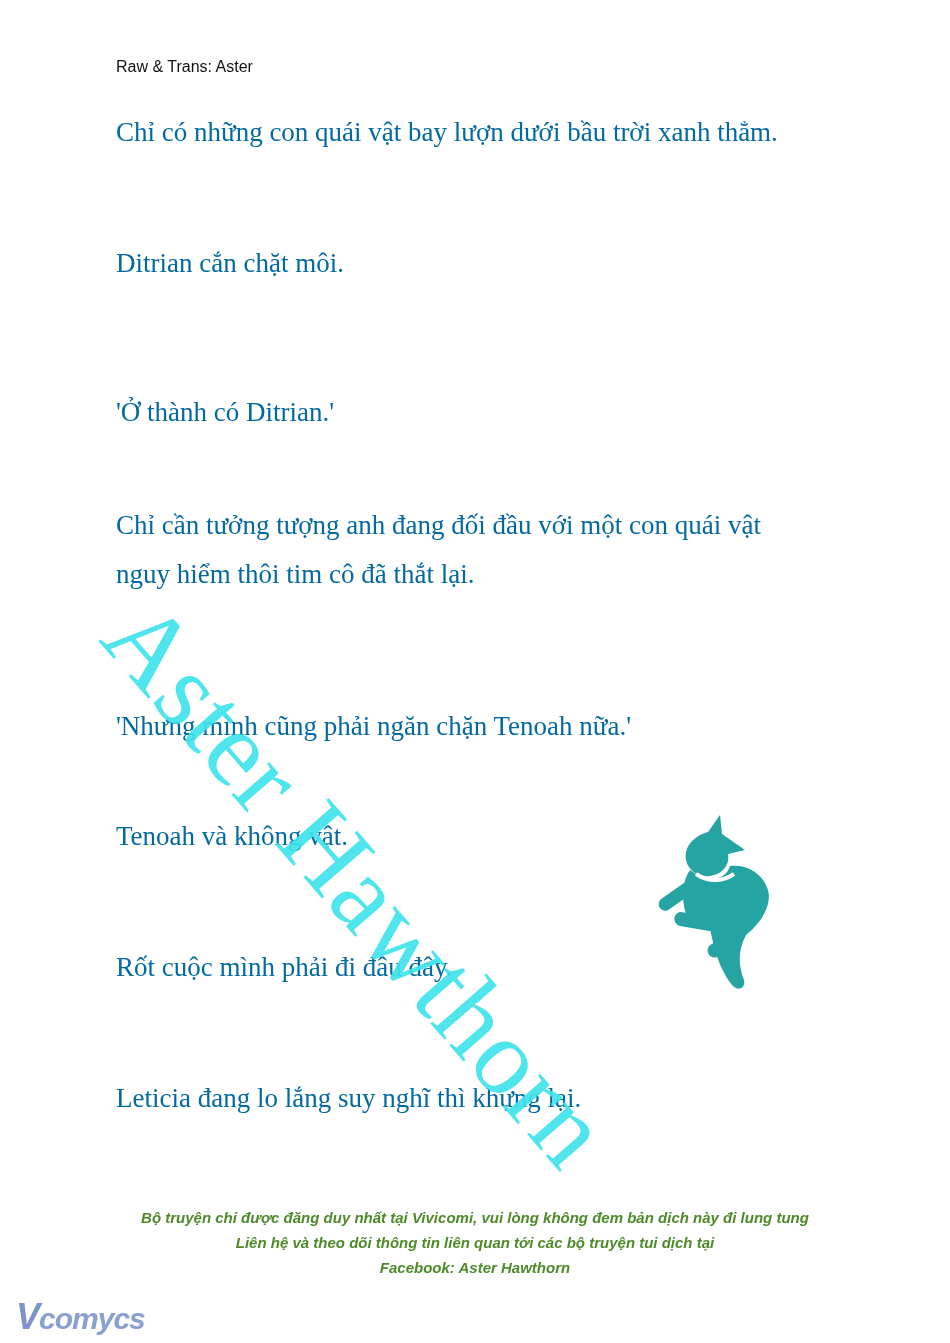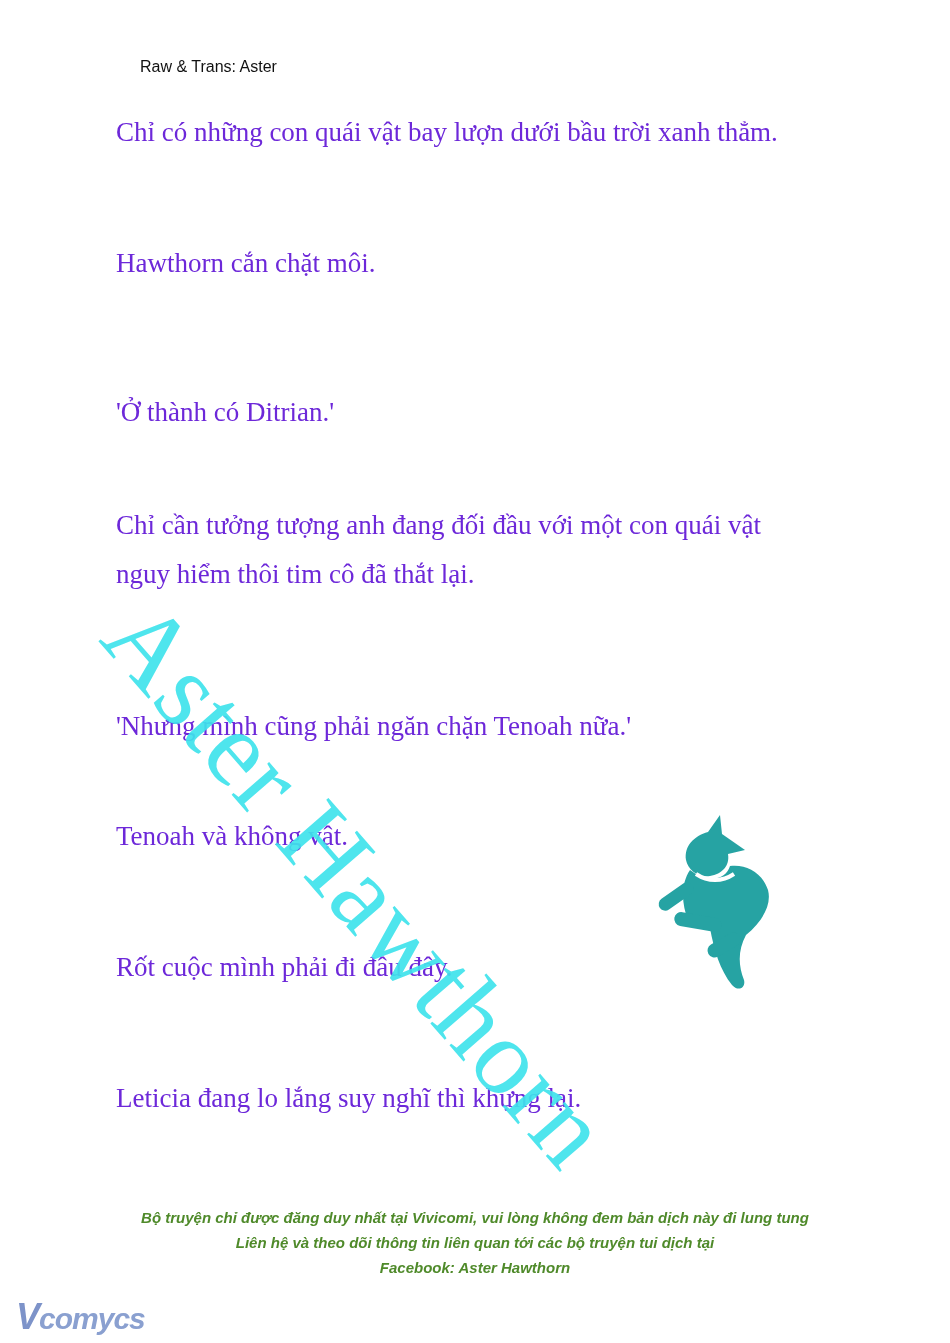--- a/index.html
+++ b/index.html
@@ -1,25 +1,25 @@
 <!DOCTYPE html>
 <html><head>
 <meta charset="utf-8">
 <style>
   html, body { margin: 0; padding: 0; }
   body {
     width: 950px; height: 1343px; background: #ffffff; position: relative; overflow: hidden;
   }
   .header {
     position: absolute; left: 116px; top: 58px;
-    font-family: "Liberation Sans", sans-serif; font-size: 16px; color: #111; margin-left: 24px;
+    font-family: "Liberation Sans", sans-serif; font-size: 16px; color: #111;
   }
   .para {
     position: absolute; left: 116px; width: 730px;
-    font-family: "Liberation Serif", serif; font-size: 27px; color: #6d28d9;
+    font-family: "Liberation Serif", serif; font-size: 27px; color: #0369a1;
     line-height: 49px; margin: 0;
   }
   .watermark {
     position: absolute; left: 125px; top: 555px;
     font-family: "Liberation Serif", serif; font-size: 108px; color: #3fe3ec;
     transform-origin: left center; transform: rotate(49deg);
     white-space: nowrap; opacity: 0.92; letter-spacing: 1px;
     pointer-events: none;
   }
   .cat { position: absolute; left: 650px; top: 810px; width: 130px; height: 185px; }
@@ -34,21 +34,21 @@
     font-size: 30px; color: #8aa0d0; letter-spacing: -1px;
   }
   .logo .v { font-size: 36px; color: #7d93c9; }
 </style>
 </head>
 <body>
 
 <div class="header">Raw &amp; Trans: Aster</div>
 
 <p class="para" style="top:108px">Chỉ có những con quái vật bay lượn dưới bầu trời xanh thẳm.</p>
-<p class="para" style="top:239px">Hawthorn cắn chặt môi.</p>
+<p class="para" style="top:239px">Ditrian cắn chặt môi.</p>
 <p class="para" style="top:388px">'Ở thành có Ditrian.'</p>
 <p class="para" style="top:501px; width:700px">Chỉ cần tưởng tượng anh đang đối đầu với một con quái vật nguy hiểm thôi tim cô đã thắt lại.</p>
 <p class="para" style="top:702px">'Nhưng mình cũng phải ngăn chặn Tenoah nữa.'</p>
 <p class="para" style="top:812px">Tenoah và không vật.</p>
 <p class="para" style="top:943px">Rốt cuộc mình phải đi đâu đây.</p>
 <p class="para" style="top:1074px">Leticia đang lo lắng suy nghĩ thì khựng lại.</p>
 
 <div class="watermark">Aster Hawthorn</div>
 
 <svg class="cat" viewBox="0 0 130 185">

